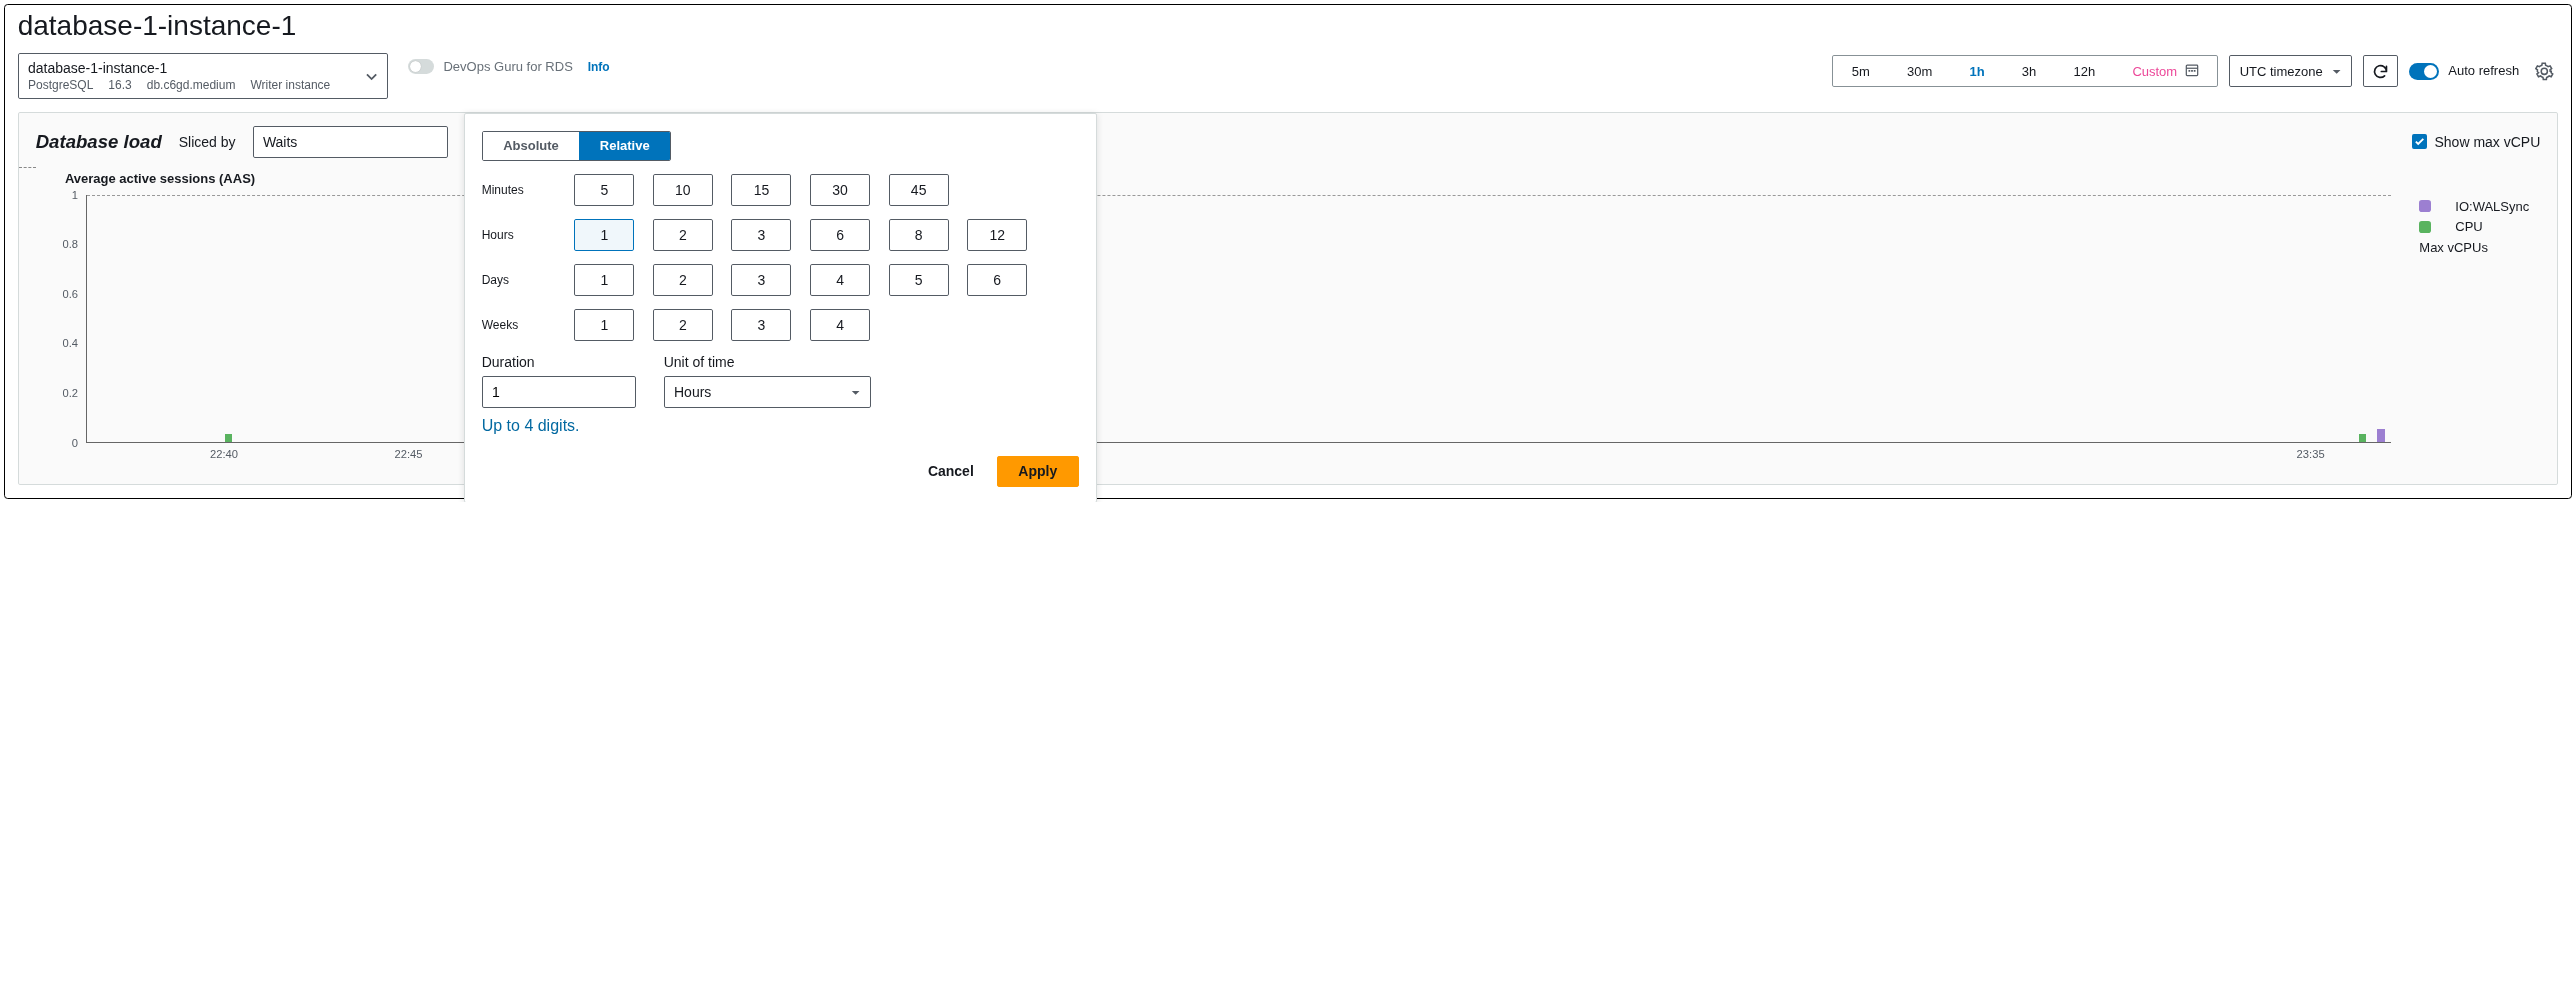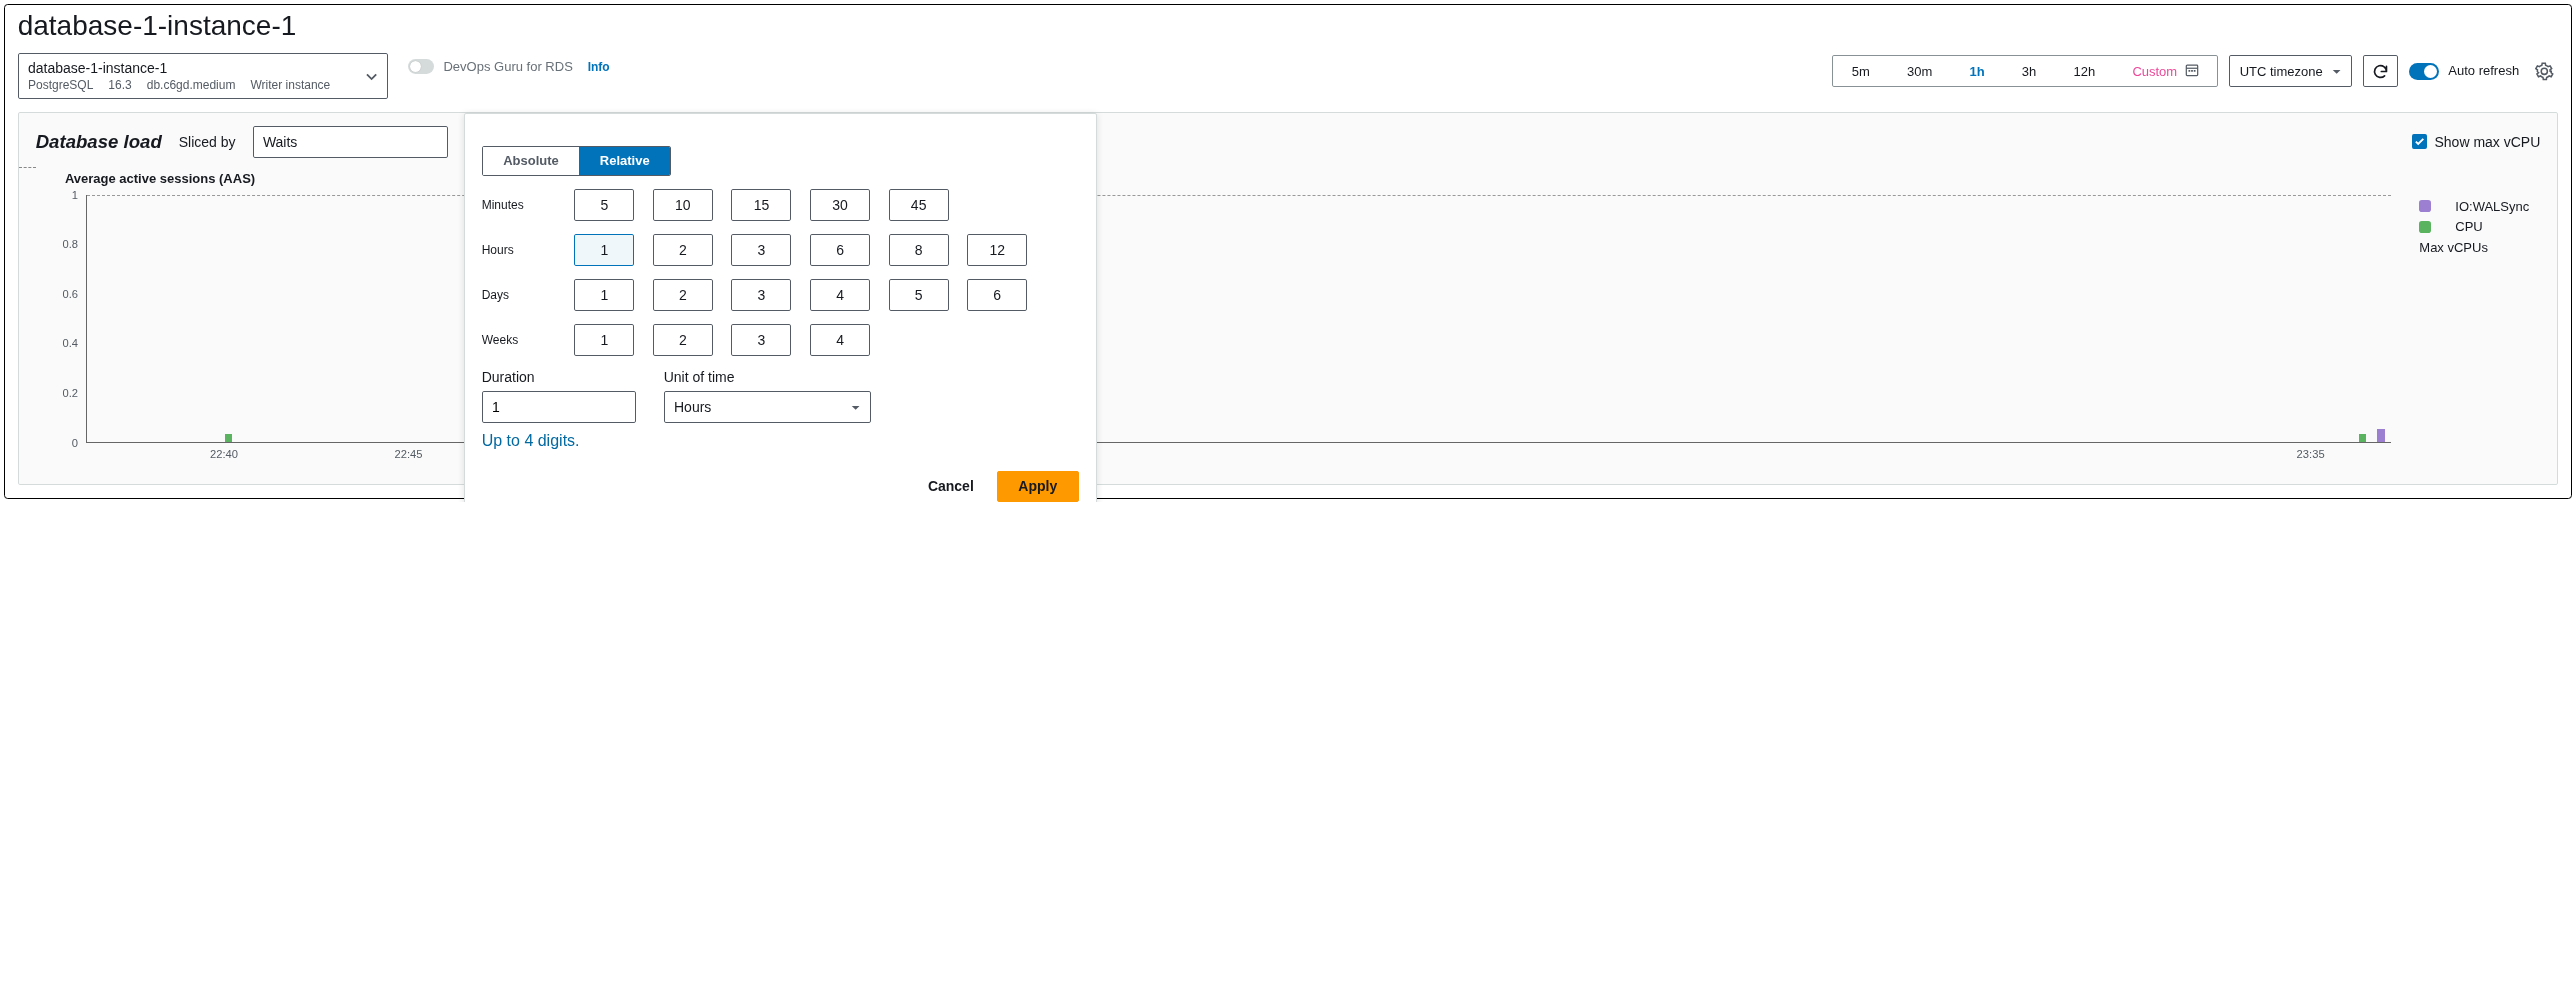--- a/index.html
+++ b/index.html
@@ -49,21 +49,21 @@
   .bar.purple { background:#9c7fd1; }
   .x-axis { position:absolute; left:32px; right:0; bottom:0; height:20.5px; }
   .x-tick { position:absolute; font-size:11.2px; color:#545b64; transform:translateX(-50%); }
   .legend { width:149px; padding:28px 0 0 28px; font-size:13px; }
   .legend-item { display:flex; align-items:center; gap:24px; margin-bottom:5.6px; }
   .swatch { width:12px; height:12px; border-radius:2.8px; }
   .swatch.purple { background:#9c7fd1; }
   .swatch.green { background:#59b35f; }
   .swatch.dash { width:17px; height:0; border-top:1.9px dashed #888; border-radius:0; }
 
-  .popover { position:absolute; top:0; left:445px; width:633px; background:#fff; border:0.9px solid #d5dbdb; box-shadow:0 1.9px 7.4px rgba(0,0,0,.12); border-radius:2px; padding:32px 17px 15px 17px; z-index:20;}
+  .popover { position:absolute; top:0; left:445px; width:633px; background:#fff; border:0.9px solid #d5dbdb; box-shadow:0 1.9px 7.4px rgba(0,0,0,.12); border-radius:2px; padding:17px 17px 15px 17px; z-index:20;}
   .seg { display:flex; border:0.9px solid #545b64; border-radius:1.9px; overflow:hidden; width:fit-content; margin-bottom:13px;}
   .seg-btn { padding:6.5px 20.5px; font-weight:700; cursor:pointer; background:#fff; color:#545b64;}
   .seg-btn.active { background:#0073bb; color:#fff; }
   .grid-row { display:flex; align-items:center; margin-bottom:13px; gap:18.6px;}
   .grid-label { width:74px; font-size:12px; }
   .opts { display:flex; gap:18.6px; }
   .opt { border:0.9px solid #545b64; border-radius:1.9px; width:60px; height:32px; display:flex; align-items:center; justify-content:center; cursor:pointer; font-size:14px; background:#fff;}
   .opt.sel { border:1.9px solid #0073bb; background:#f0f7fb; }
   .dur-row { display:flex; gap:28px; margin-top:5.6px;}
   .dur-col { display:flex; flex-direction:column; gap:6px; }

